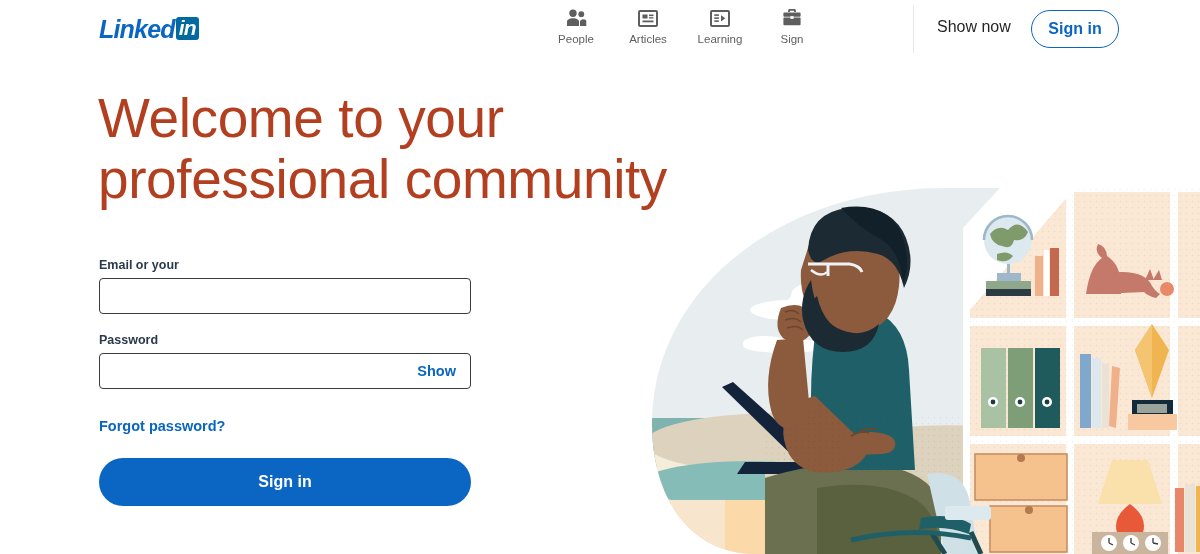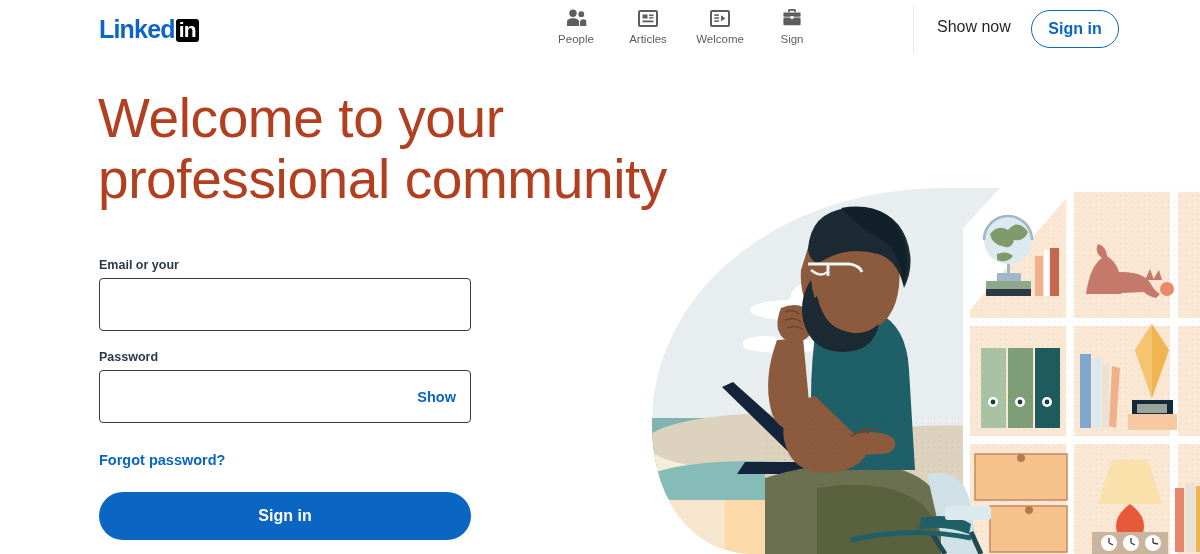--- a/index.html
+++ b/index.html
@@ -13,25 +13,25 @@
   
   .header {
     position: absolute; top: 0; left: 0;
     width: 1200px; height: 58px;
     display: flex; align-items: center;
   }
   .logo {
     position: absolute; left: 99px; top: 17px;
     font-size: 25px; font-weight: bold;
     color: #0a66c2; letter-spacing: -0.8px;
-    display: flex; align-items: flex-end;
+    display: flex; align-items: flex-start; font-style: italic;
   }
   .logo .word { line-height: 1; }
   .logo .in-box {
-    background: #000000; color: #ffffff;
+    background: #0369a1; color: #ffffff;
     border-radius: 3px;
     font-size: 21px; font-weight: bold;
     padding: 0px 3px 2px 3px;
     margin-left: 1px; line-height: 1.02;
   }
 
   .nav-icons {
     position: absolute; left: 540px; top: 6px;
     display: flex; align-items: flex-start;
   }
@@ -74,21 +74,21 @@
     letter-spacing: -0.4px; white-space: pre-line;
   }
 
   
   .form { position: absolute; left: 99px; top: 258px; width: 372px; }
   .field-label {
     font-size: 12.5px; font-weight: bold;
     color: #2b3a4a; margin-bottom: 6px;
   }
   .input-box {
-    width: 372px; height: 53px;
+    width: 372px; height: 36px;
     border: 1px solid #3b3b3b; border-radius: 4px;
     background: #ffffff; position: relative;
     display: flex; align-items: center;
   }
   .input-box input {
     flex: 1; height: 44px; border: 0; outline: none;
     background: transparent; padding: 0 12px;
     font-size: 15px; font-family: "Liberation Sans", sans-serif;
     color: #000000de;
   }
@@ -160,21 +160,21 @@
     <div class="nav-item">
       <span class="ic">
         <svg width="20" height="17" viewBox="0 0 20 17">
           <rect x="1" y="1" width="18" height="15" rx="1" fill="none" stroke="#5e5e5e" stroke-width="2"></rect>
           <rect x="4.3" y="4.3" width="4.6" height="1.6" fill="#5e5e5e"></rect>
           <rect x="4.3" y="7.3" width="4.6" height="1.6" fill="#5e5e5e"></rect>
           <rect x="4.3" y="10.3" width="4.6" height="1.6" fill="#5e5e5e"></rect>
           <path d="M11 5.2 L15.4 8.3 L11 11.4 Z" fill="#5e5e5e"></path>
         </svg>
       </span>
-      <span class="lbl">Welcome</span>
+      <span class="lbl">Learning</span>
     </div>
 
     <div class="nav-item">
       <span class="ic">
         <svg width="20" height="18" viewBox="0 0 20 18">
           <path d="M7 3 V1.6 C7 1.1 7.4 0.8 7.9 0.8 H12.1 C12.6 0.8 13 1.1 13 1.6 V3" fill="none" stroke="#5e5e5e" stroke-width="1.8"></path>
           <rect x="1.4" y="3.4" width="17.2" height="4.4" rx="1" fill="#5e5e5e"></rect>
           <rect x="1.4" y="8.6" width="17.2" height="7.6" rx="1" fill="#5e5e5e"></rect>
           <rect x="8.4" y="7.2" width="3.2" height="2.6" fill="#ffffff"></rect>
         </svg>

